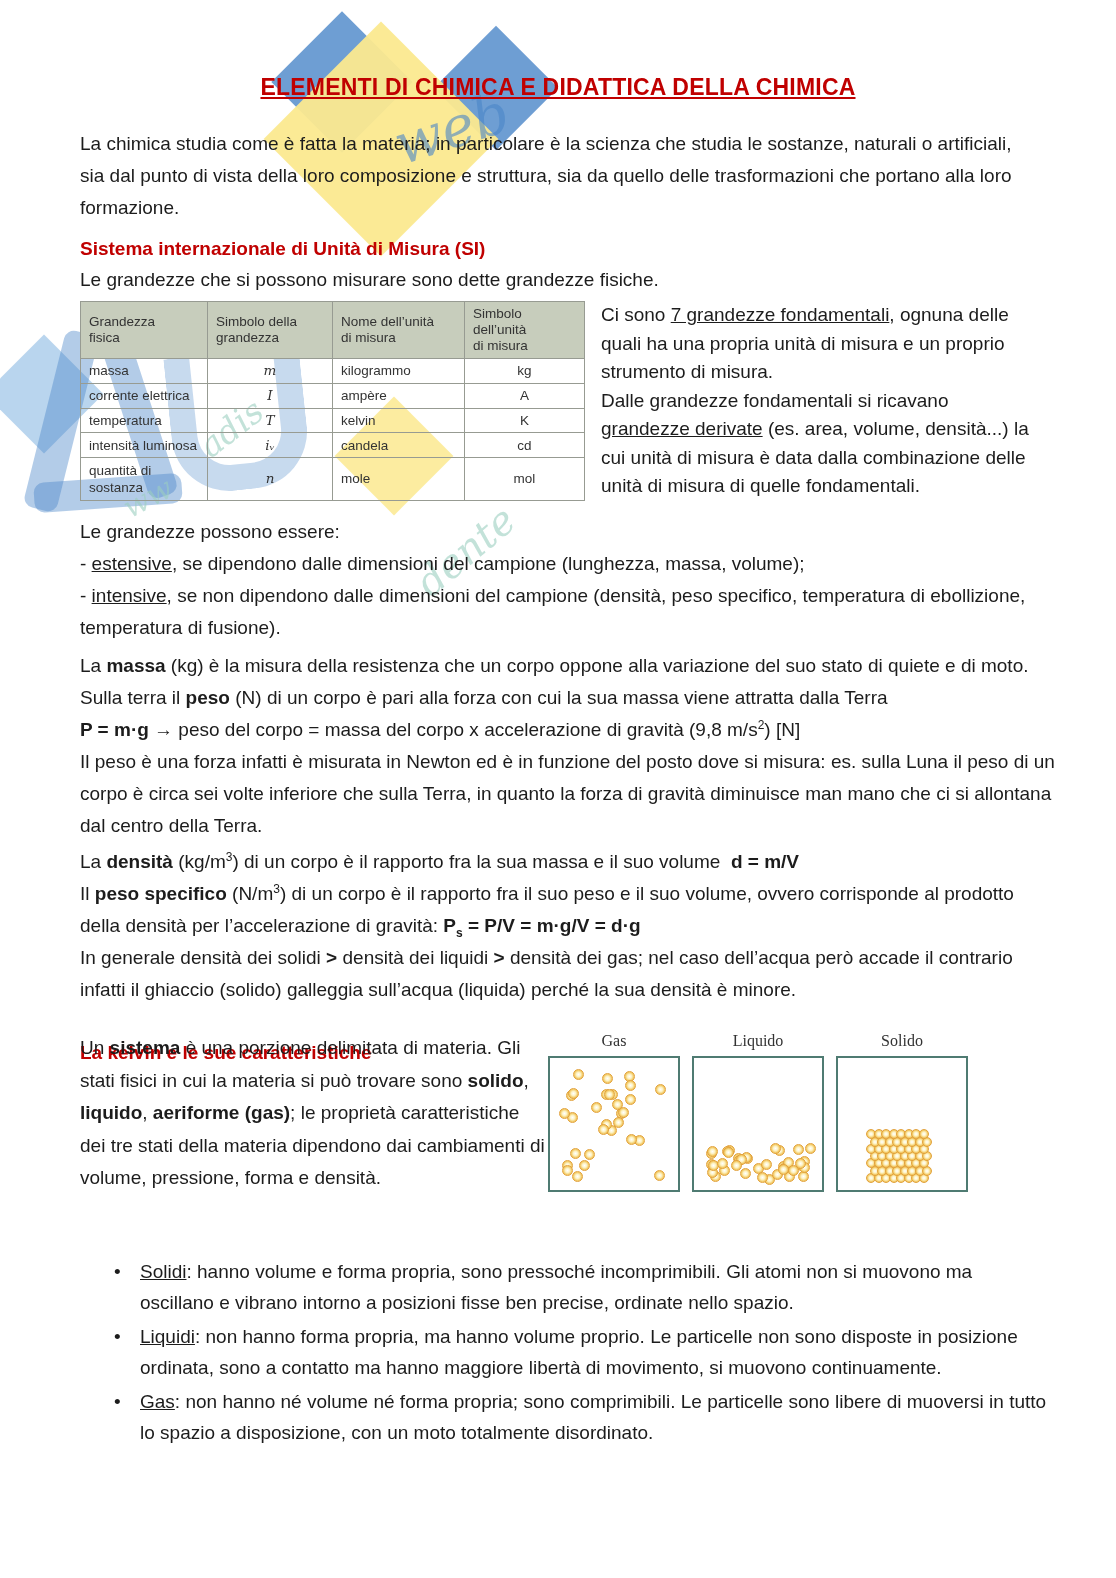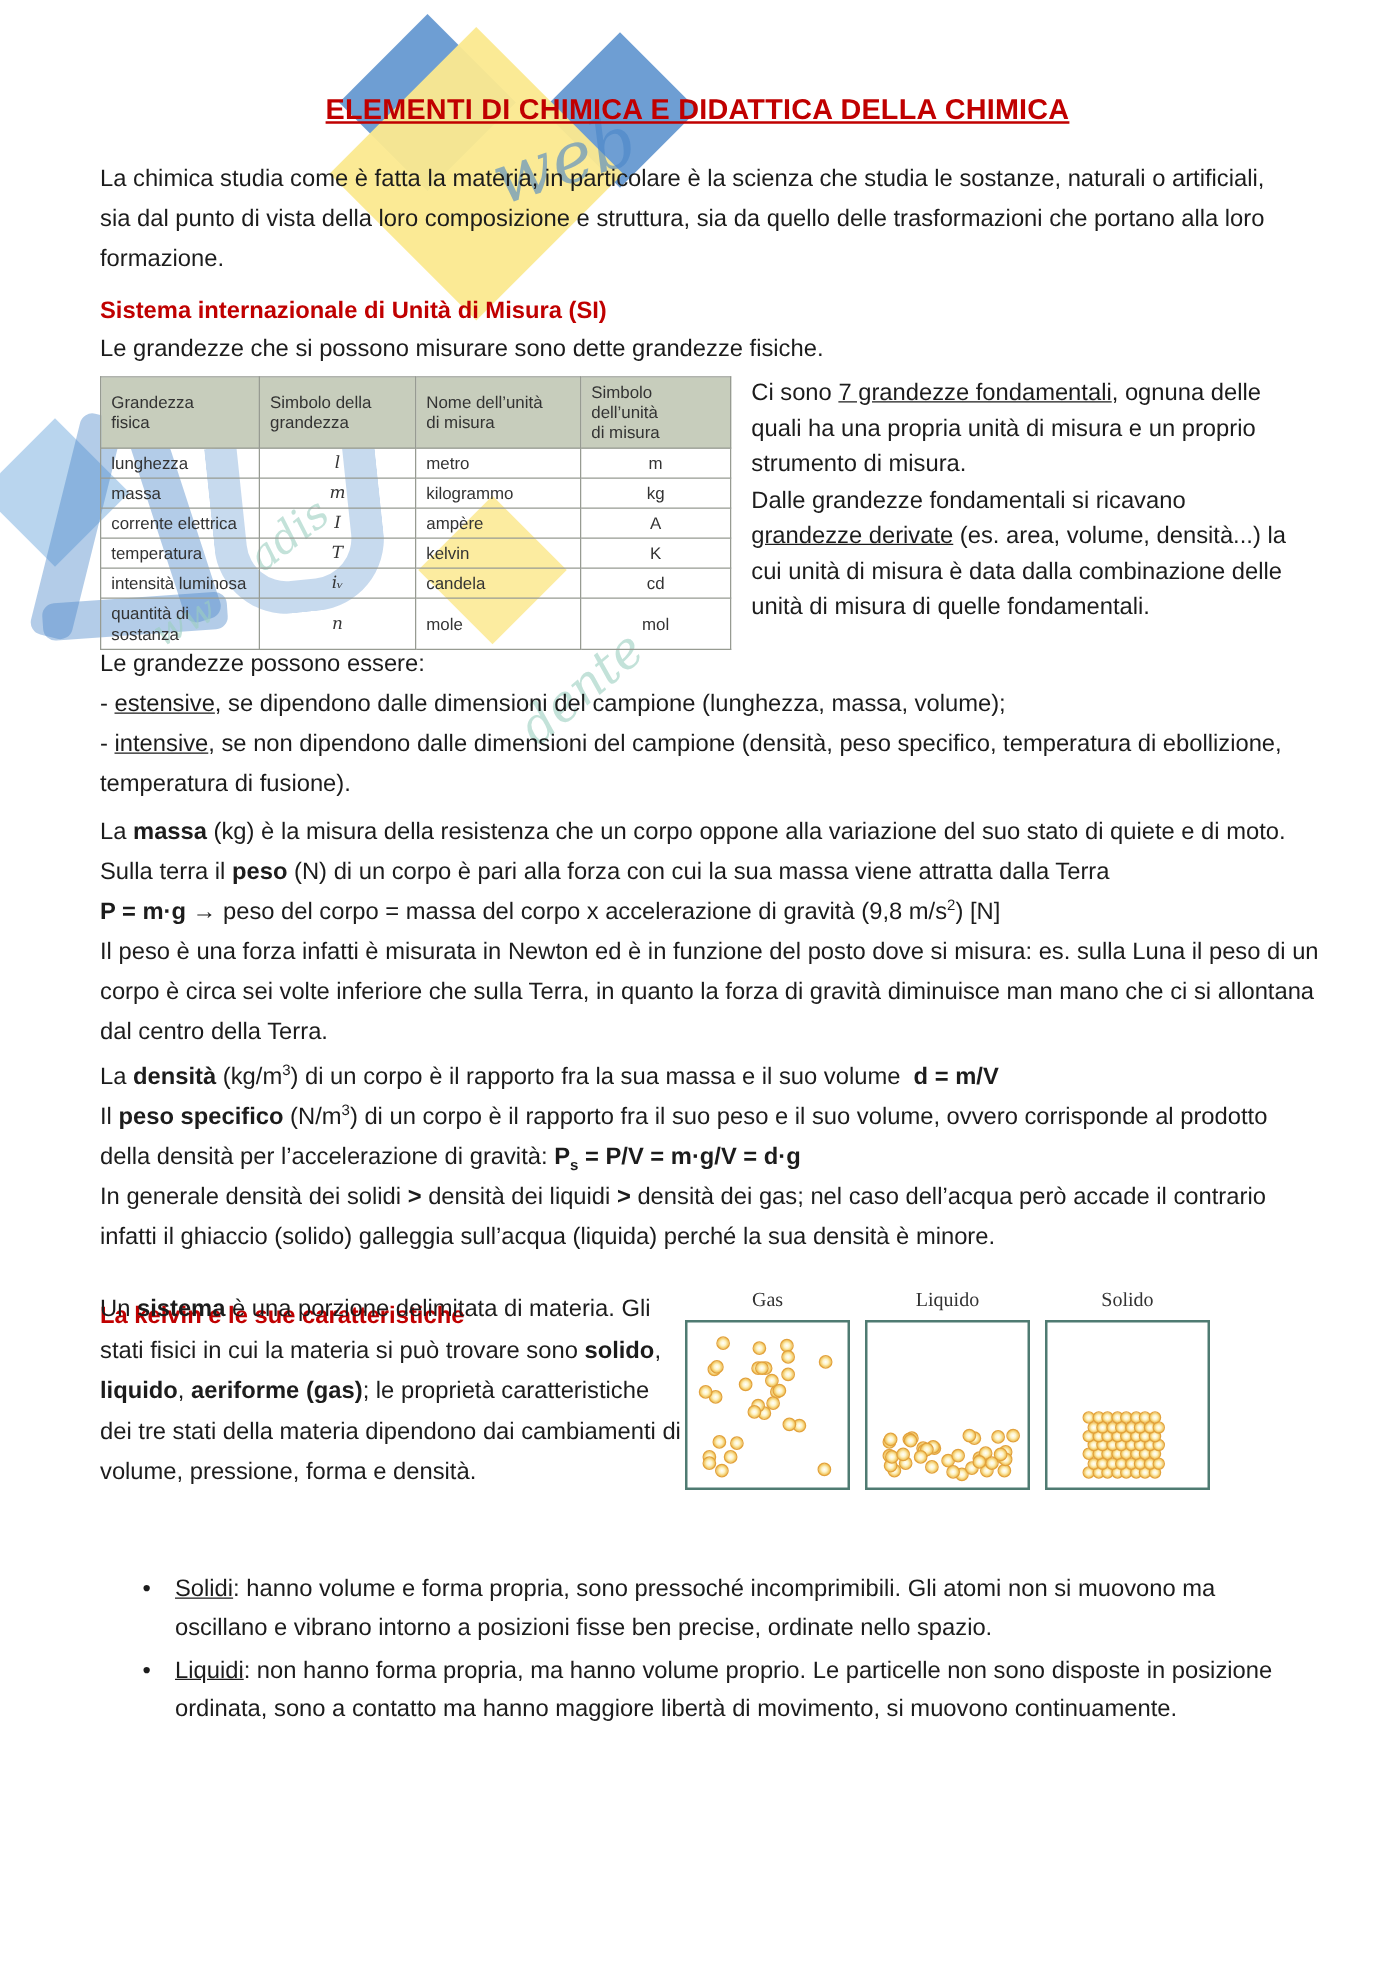--- a/index.html
+++ b/index.html
@@ -97,26 +97,20 @@
           </colgroup>
           <thead>
             <tr>
               <th>Grandezza<br>fisica</th>
               <th>Simbolo della<br>grandezza</th>
               <th>Nome dell’unità<br>di misura</th>
               <th>Simbolo dell’unità<br>di misura</th>
             </tr>
           </thead>
           <tbody>
-            <tr>
-              <td>lunghezza</td>
-              <td class="sym">l</td>
-              <td>metro</td>
-              <td class="unit">m</td>
-            </tr>
             <tr>
               <td>massa</td>
               <td class="sym">m</td>
               <td>kilogrammo</td>
               <td class="unit">kg</td>
             </tr>
             <tr>
               <td>corrente elettrica</td>
               <td class="sym">I</td>
               <td>ampère</td>
@@ -294,16 +288,17 @@
               <div class="particle" style="left: 73px; top: 71.2px; width: 8px; height: 8px;"></div>
               <div class="particle" style="left: 80.5px; top: 71.2px; width: 8px; height: 8px;"></div>
             </div>
           </div>
         </div>
     </div>
 
     <ul id="bullets">
         <li><span class="bullet-label">Solidi</span><span>: hanno volume e forma propria, sono pressoché incomprimibili. Gli atomi non si muovono ma oscillano e vibrano intorno a posizioni fisse ben precise, ordinate nello spazio.</span></li>
         <li><span class="bullet-label">Liquidi</span><span>: non hanno forma propria, ma hanno volume proprio. Le particelle non sono disposte in posizione ordinata, sono a contatto ma hanno maggiore libertà di movimento, si muovono continuamente.</span></li>
+        <li><span class="bullet-label">Gas</span><span>: non hanno né volume né forma propria; sono comprimibili. Le particelle sono libere di muoversi in tutto lo spazio a disposizione, con un moto totalmente disordinato.</span></li>
       </ul>
 
   </div>
 </div>
 
 </body></html>

